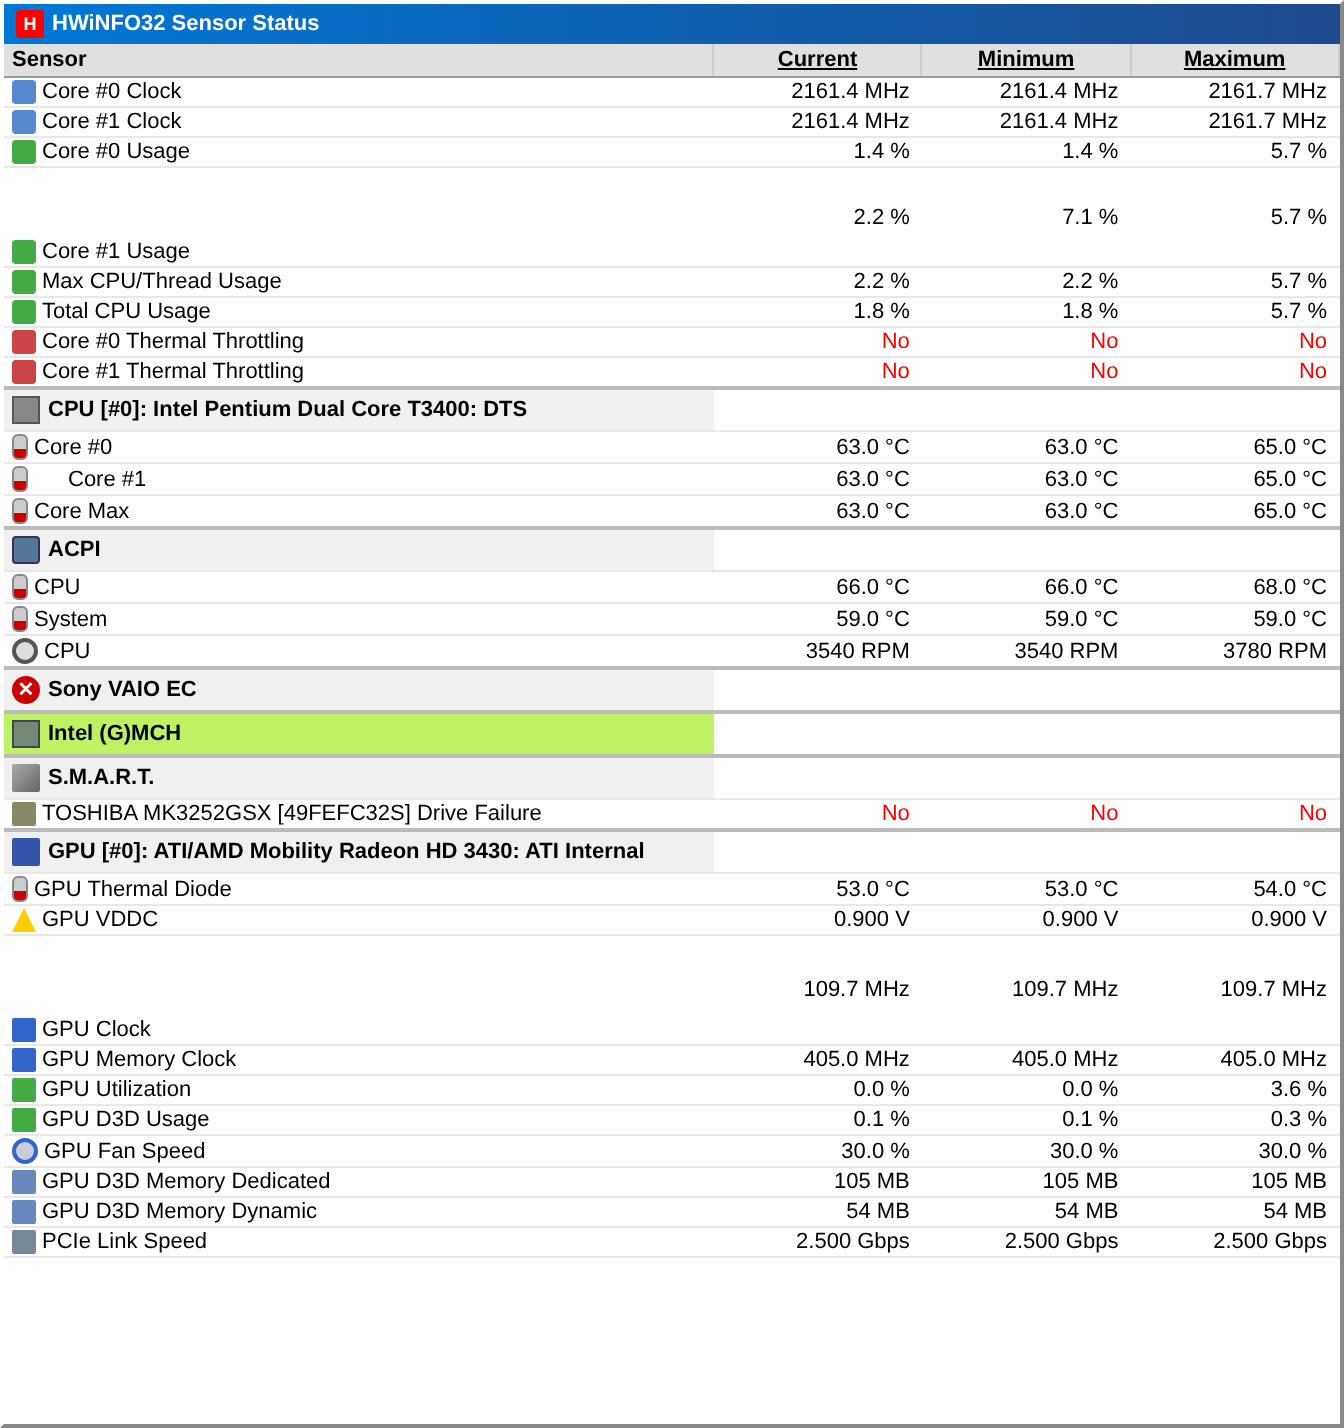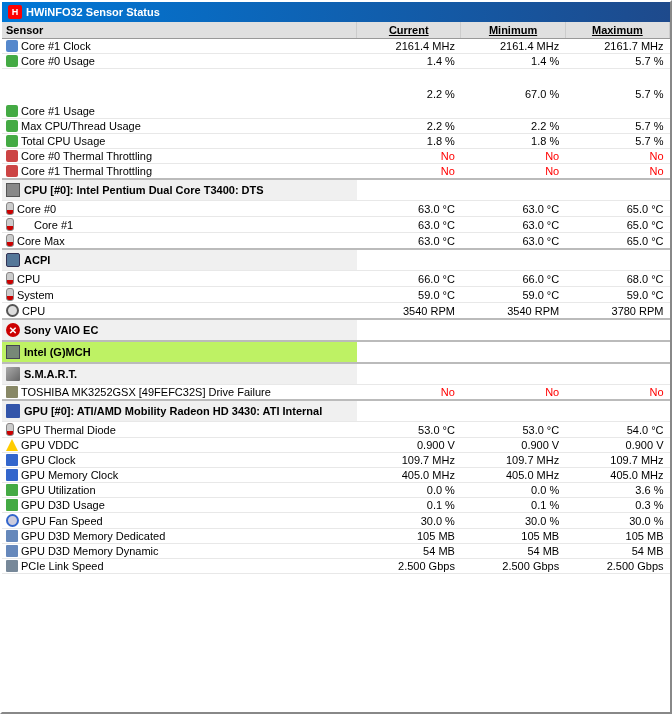--- a/index.html
+++ b/index.html
@@ -104,45 +104,54 @@
     <table>
       <thead>
         <tr>
           <th>Sensor</th>
           <th>Current</th>
           <th>Minimum</th>
           <th>Maximum</th>
         </tr>
       </thead>
       <tbody id="sensor-tbody">
-          <tr>
+      <tr>
             <td style="display: flex; align-items: center; gap: 3px; padding: 1px 4px;">
               <span style="width:12px;height:12px;background:#5588cc;border-radius:2px;display:inline-block;flex-shrink:0;"></span>
-              <span>Core #1 Clock</span>
+              <span>Core #0 Clock</span>
             </td>
             <td class="val">2161.4 MHz</td>
             <td class="val">2161.4 MHz</td>
             <td class="val">2161.7 MHz</td>
           </tr>
           <tr>
             <td style="display: flex; align-items: center; gap: 3px; padding: 1px 4px;">
+              <span style="width:12px;height:12px;background:#5588cc;border-radius:2px;display:inline-block;flex-shrink:0;"></span>
+              <span>Core #1 Clock</span>
+            </td>
+            <td class="val">2161.4 MHz</td>
+            <td class="val">2161.4 MHz</td>
+            <td class="val">2161.7 MHz</td>
+          </tr>
+          <tr>
+            <td style="display: flex; align-items: center; gap: 3px; padding: 1px 4px;">
               <span style="width:12px;height:12px;background:#44aa44;border-radius:2px;display:inline-block;flex-shrink:0;"></span>
               <span>Core #0 Usage</span>
             </td>
             <td class="val">1.4 %</td>
             <td class="val">1.4 %</td>
             <td class="val">5.7 %</td>
           </tr>
           <tr>
             <td style="display: flex; align-items: center; gap: 3px; padding: 1px 4px; margin-top: 35px;">
               <span style="width:12px;height:12px;background:#44aa44;border-radius:2px;display:inline-block;flex-shrink:0;"></span>
               <span>Core #1 Usage</span>
             </td>
             <td class="val">2.2 %</td>
-            <td class="val">67.0 %</td>
+            <td class="val">7.1 %</td>
             <td class="val">5.7 %</td>
           </tr>
           <tr>
             <td style="display: flex; align-items: center; gap: 3px; padding: 1px 4px;">
               <span style="width:12px;height:12px;background:#44aa44;border-radius:2px;display:inline-block;flex-shrink:0;"></span>
               <span>Max CPU/Thread Usage</span>
             </td>
             <td class="val">2.2 %</td>
             <td class="val">2.2 %</td>
             <td class="val">5.7 %</td>
@@ -297,21 +306,21 @@
           <tr>
             <td style="display: flex; align-items: center; gap: 3px; padding: 1px 4px;">
               <span style="width:12px;height:12px;background:#ffcc00;display:inline-block;flex-shrink:0;clip-path:polygon(50% 0%,100% 100%,0% 100%);"></span>
               <span>GPU VDDC</span>
             </td>
             <td class="val">0.900 V</td>
             <td class="val">0.900 V</td>
             <td class="val">0.900 V</td>
           </tr>
           <tr>
-            <td style="display: flex; align-items: center; gap: 3px; padding: 1px 4px;">
+            <td style="display: flex; align-items: center; gap: 3px; padding: 1px 4px; margin-top: 40px;">
               <span style="width:12px;height:12px;background:#3366cc;border-radius:1px;display:inline-block;flex-shrink:0;"></span>
               <span>GPU Clock</span>
             </td>
             <td class="val">109.7 MHz</td>
             <td class="val">109.7 MHz</td>
             <td class="val">109.7 MHz</td>
           </tr>
           <tr>
             <td style="display: flex; align-items: center; gap: 3px; padding: 1px 4px;">
               <span style="width:12px;height:12px;background:#3366cc;border-radius:1px;display:inline-block;flex-shrink:0;"></span>

